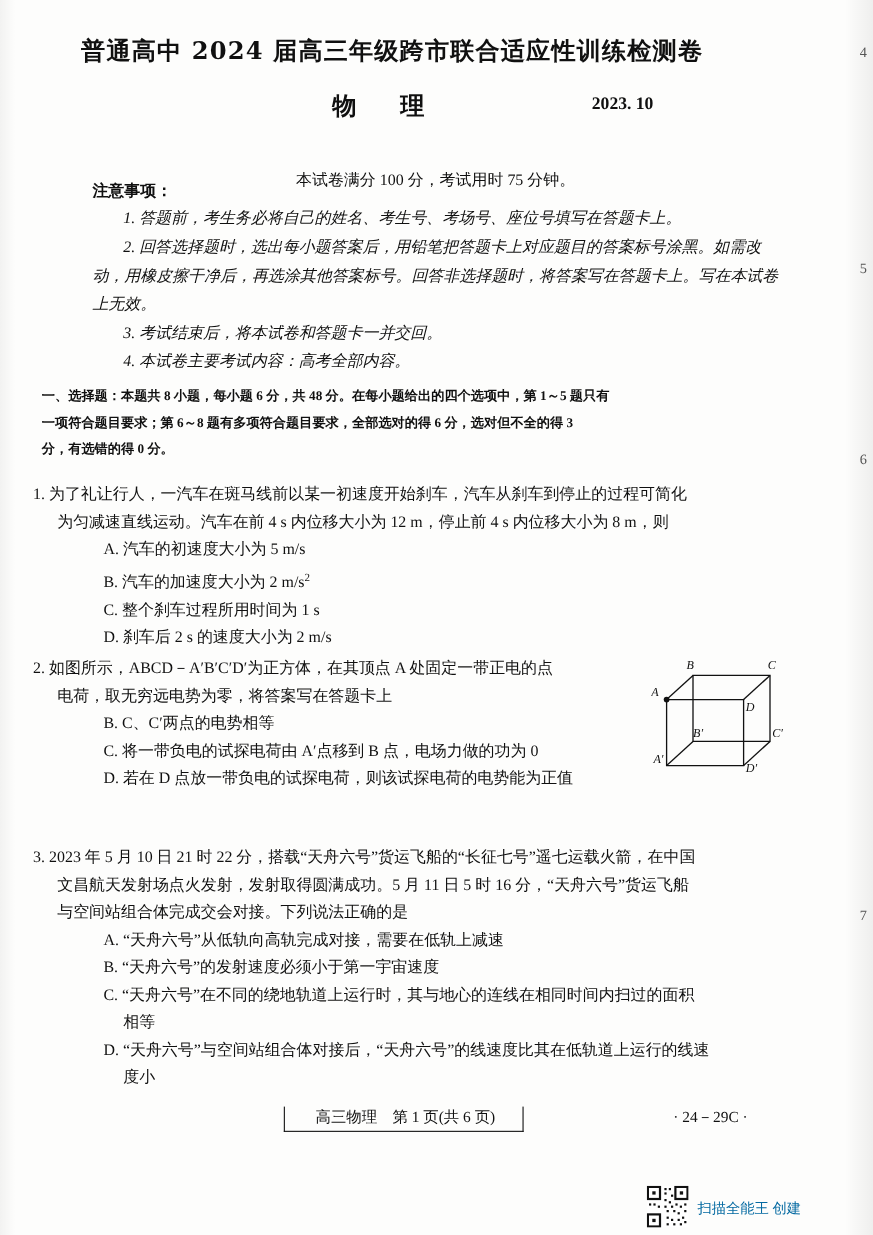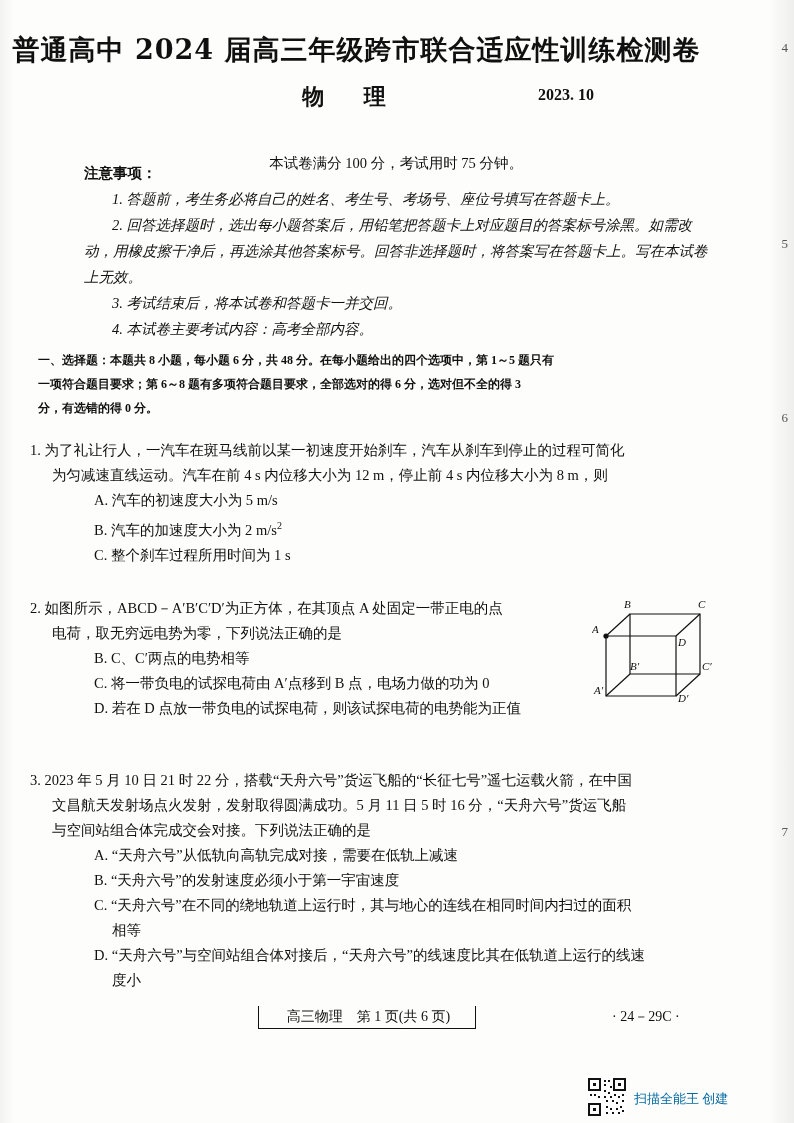--- a/index.html
+++ b/index.html
@@ -32,21 +32,21 @@
   .scan-edge-left {
     position: absolute;
     top: 0; left: 0;
     width: 14px; height: 1123px;
     background: linear-gradient(to left, rgba(0,0,0,0.00), rgba(0,0,0,0.045));
   }
   .title {
     position: absolute;
     top: 32px; left: 0; width: 713px;
     text-align: center;
-    font-size: 27px;
+    font-size: 22px;
     font-weight: bold;
     letter-spacing: 1px;
     font-family: "DejaVu Serif", serif;
   }
   .subject-row {
     position: absolute;
     top: 82px; left: 0; width: 704px;
     text-align: center;
   }
   .subject {
@@ -206,25 +206,26 @@
     <span class="indent">一项符合题目要求；第 6～8 题有多项符合题目要求，全部选对的得 6 分，选对但不全的得 3</span>
     <span class="indent">分，有选错的得 0 分。</span>
   </div>
 
   <div class="q q1">
     <span class="stem">1. 为了礼让行人，一汽车在斑马线前以某一初速度开始刹车，汽车从刹车到停止的过程可简化</span>
     <span class="stem" style="padding-left:28px;text-indent:0;">为匀减速直线运动。汽车在前 4 s 内位移大小为 12 m，停止前 4 s 内位移大小为 8 m，则</span>
     <span class="opt">A. 汽车的初速度大小为 5 m/s</span>
     <span class="opt"><span>B. 汽车的加速度大小为 2 m/s</span><sup>2</sup></span>
     <span class="opt">C. 整个刹车过程所用时间为 1 s</span>
+    <span class="opt">D. 刹车后 2 s 的速度大小为 2 m/s</span>
   </div>
 
   <div class="q q2">
     <span class="stem">2. 如图所示，ABCD－A′B′C′D′为正方体，在其顶点 A 处固定一带正电的点</span>
-    <span class="stem" style="padding-left:28px;text-indent:0;">电荷，取无穷远电势为零，下列说法正确的是</span>
+    <span class="stem" style="padding-left:28px;text-indent:0;">电荷，取无穷远电势为零，将答案写在答题卡上</span>
     <span class="opt">B. C、C′两点的电势相等</span>
     <span class="opt" style="width:700px;">C. 将一带负电的试探电荷由 A′点移到 B 点，电场力做的功为 0</span>
     <span class="opt" style="width:700px;">D. 若在 D 点放一带负电的试探电荷，则该试探电荷的电势能为正值</span>
   </div>
 
   <div class="cube">
     <svg width="140" height="116" viewBox="0 0 140 116" xmlns="http://www.w3.org/2000/svg">
 
       <polygon points="38,26 108,26 108,86 38,86" fill="none" stroke="#111" stroke-width="1.2"></polygon>
 

